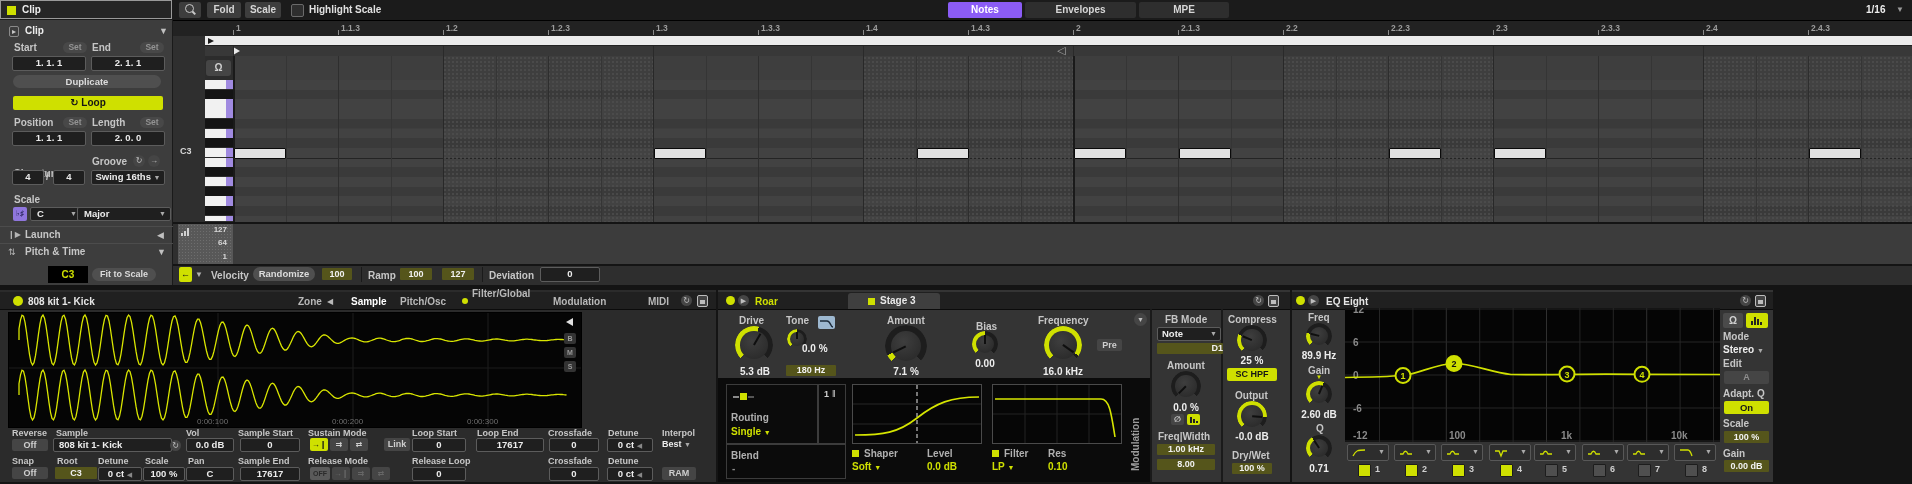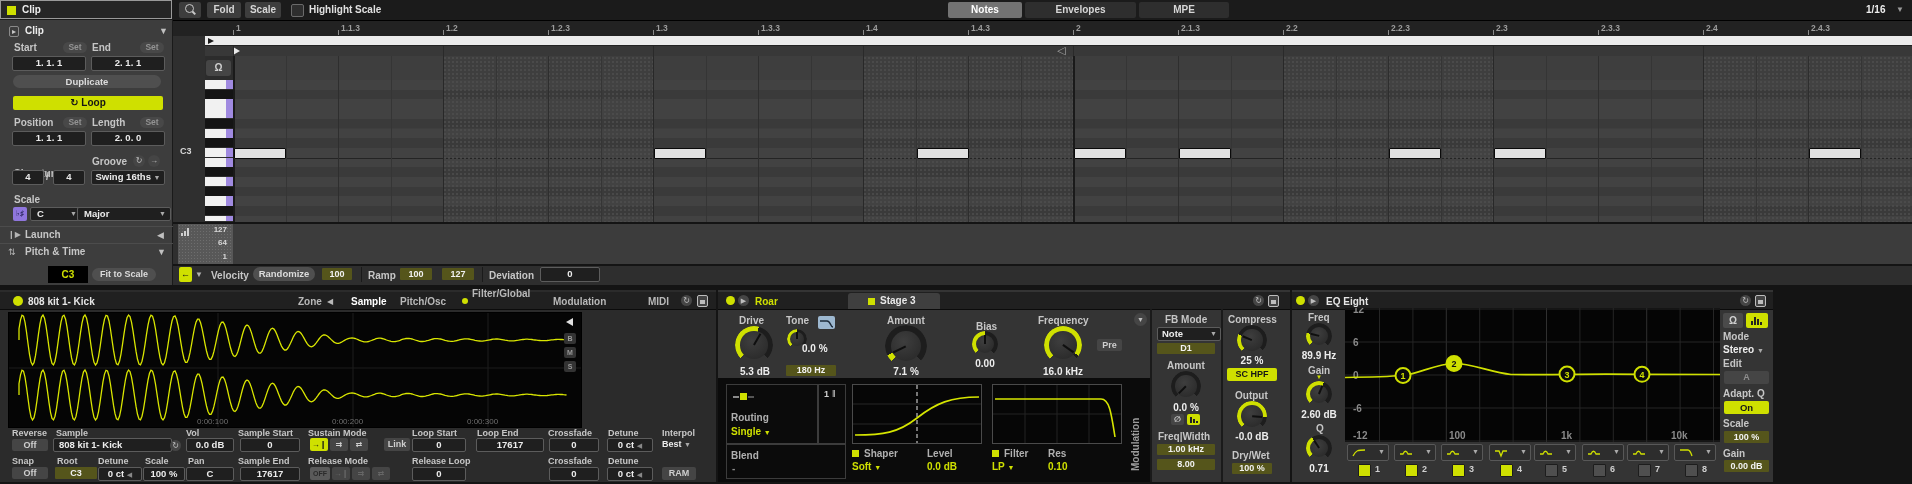--- a/index.html
+++ b/index.html
@@ -54,21 +54,21 @@
     <span class="lbl val" style="left:21px;top:3px;">Clip</span>
   </div>
   <div class="gbtn" style="left:179px;top:2px;width:22px;height:16px;">
     <span class="abs" style="left:6px;top:2px;width:7px;height:7px;border:1.5px solid #c9c9c9;border-radius:50%;"></span>
     <span class="abs" style="left:13px;top:10px;width:4px;height:1.5px;background:#c9c9c9;transform:rotate(45deg);"></span>
   </div>
   <div class="gbtn" style="left:207px;top:2px;width:34px;height:16px;line-height:16px;">Fold</div>
   <div class="gbtn" style="left:245px;top:2px;width:36px;height:16px;line-height:16px;">Scale</div>
   <div class="abs" style="left:291px;top:4px;width:11px;height:11px;background:#2e2e2e;border:1px solid #6a6a6a;border-radius:2px;"></div>
   <span class="lbl" style="left:309px;top:4px;color:#e0e0e0;">Highlight Scale</span>
-  <div class="gbtn" style="left:948px;top:2px;width:74px;height:16px;line-height:16px;color:#fff;background:#737373;">Notes</div>
+  <div class="gbtn" style="left:948px;top:2px;width:74px;height:16px;line-height:16px;color:#fff;background:#8b5cf6;">Notes</div>
   <div class="gbtn" style="left:1025px;top:2px;width:111px;height:16px;line-height:16px;background:#2e2e2e;">Envelopes</div>
   <div class="gbtn" style="left:1139px;top:2px;width:90px;height:16px;line-height:16px;background:#2e2e2e;">MPE</div>
   <span class="lbl val" style="left:1866px;top:4px;">1/16</span>
   <span class="abs" style="left:1896px;top:5px;color:#9a9a9a;font-size:8px;">▼</span>
 
   <div class="abs" style="left:0;top:20px;width:173px;height:265px;background:#3d3d3d;border-right:1px solid #1a1a1a;box-sizing:border-box;"></div>
   <span class="abs" style="left:9px;top:26px;color:#c9c9c9;font-size:8px;border:1px solid #8a8a8a;border-radius:2px;padding:0 2px;">▸</span>
   <span class="lbl" style="left:25px;top:25px;color:#ececec;">Clip</span>
   <span class="abs" style="left:159px;top:26px;color:#c0c0c0;font-size:9px;">▼</span>
 
@@ -522,21 +522,21 @@
   <span class="lbl" style="left:1048px;top:448px;color:#b0b0b0;">Res</span>
   <span class="lbl acc" style="left:1048px;top:461px;">0.10</span>
   <span class="lbl vtext" style="left:1130px;top:395px;color:#9a9a9a;height:76px;">Modulation</span>
 
   <div class="abs" style="left:1150px;top:309px;width:2px;height:173px;background:#1a1a1a;"></div>
   <div class="abs" style="left:1221px;top:309px;width:2px;height:173px;background:#1a1a1a;"></div>
   <span class="lbl" style="left:1165px;top:314px;">FB Mode</span>
   <div class="field" style="left:1157px;top:327px;width:58px;height:12px;text-align:left;padding-left:4px;line-height:12px;">
     <span>Note</span><span style="position:absolute;right:3px;font-size:7px;color:#aaa;">▼</span>
   </div>
-  <div class="olive" style="left:1157px;top:343px;width:58px;height:11px;">D1</div>
+  <div class="olive" style="left:1157px;top:343px;width:66px;height:11px;text-align:right;">D1</div>
   <span class="lbl" style="left:1167px;top:360px;">Amount</span>
   <div class="knob" style="left:1171px;top:371px;width:30px;height:30px;--a:0deg;--p:-135deg;">
     <div class="kring"></div>
       <div class="kface"></div>
       <div class="kptr"></div>
   </div>
   <span class="lbl val" style="left:1171px;top:402px;width:30px;text-align:center;">0.0 %</span>
   <div class="dkbtn" style="left:1171px;top:414px;width:13px;height:11px;line-height:11px;font-size:8px;">∅</div>
   <div class="accbtn" style="left:1187px;top:414px;width:13px;height:11px;">
     <span class="abs" style="left:3px;top:3px;width:8px;height:6px;">

